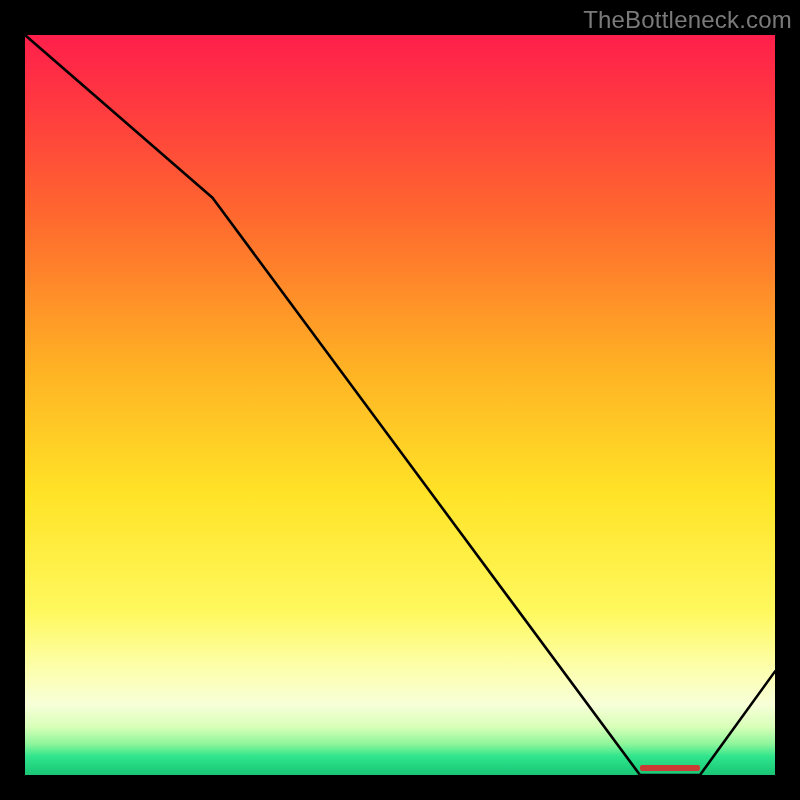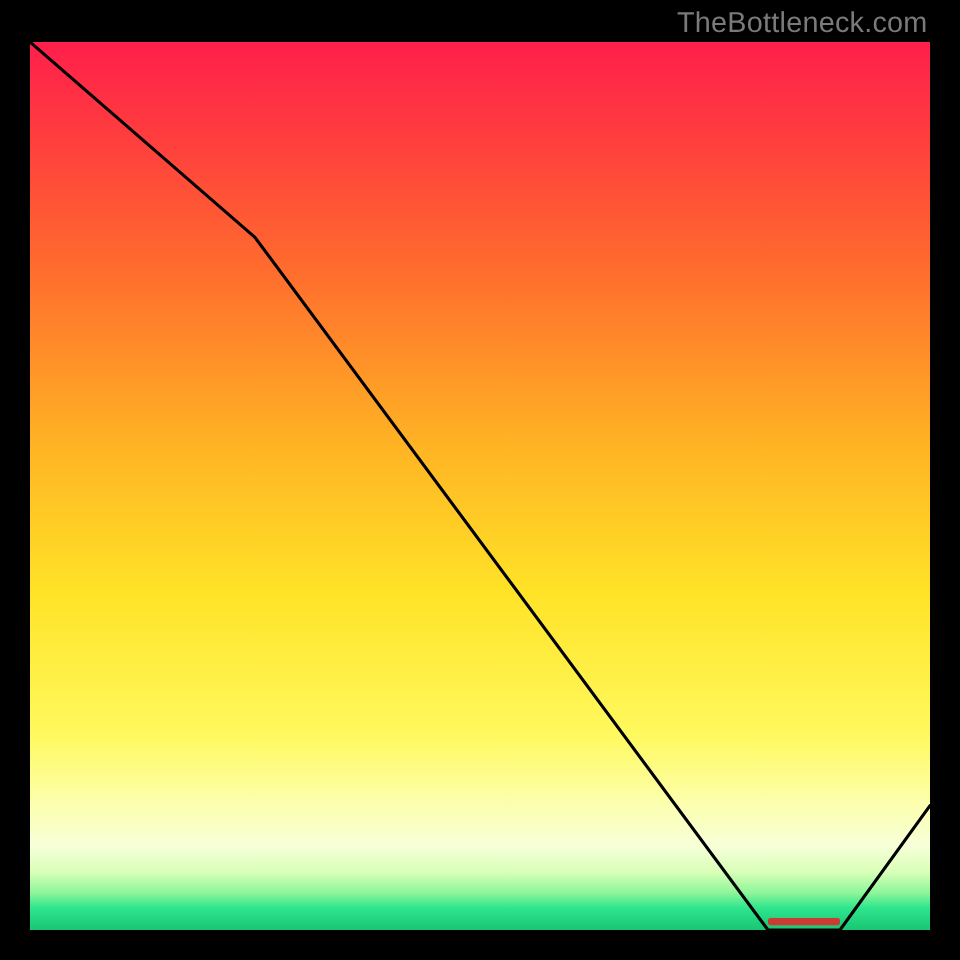--- a/index.html
+++ b/index.html
@@ -13,21 +13,21 @@
   }
   .frame {
     position: relative;
     width: 800px;
     height: 800px;
     background: #000;
   }
   .watermark {
     position: absolute;
     top: 6px;
-    right: 27px;
+    right: 8px;
     color: #7a7a7a;
     font-size: 24px;
     font-weight: 500;
     letter-spacing: 0.2px;
     user-select: none;
     text-align: center;
   }
   .plot-border {
     position: absolute;
     left: 22px;

